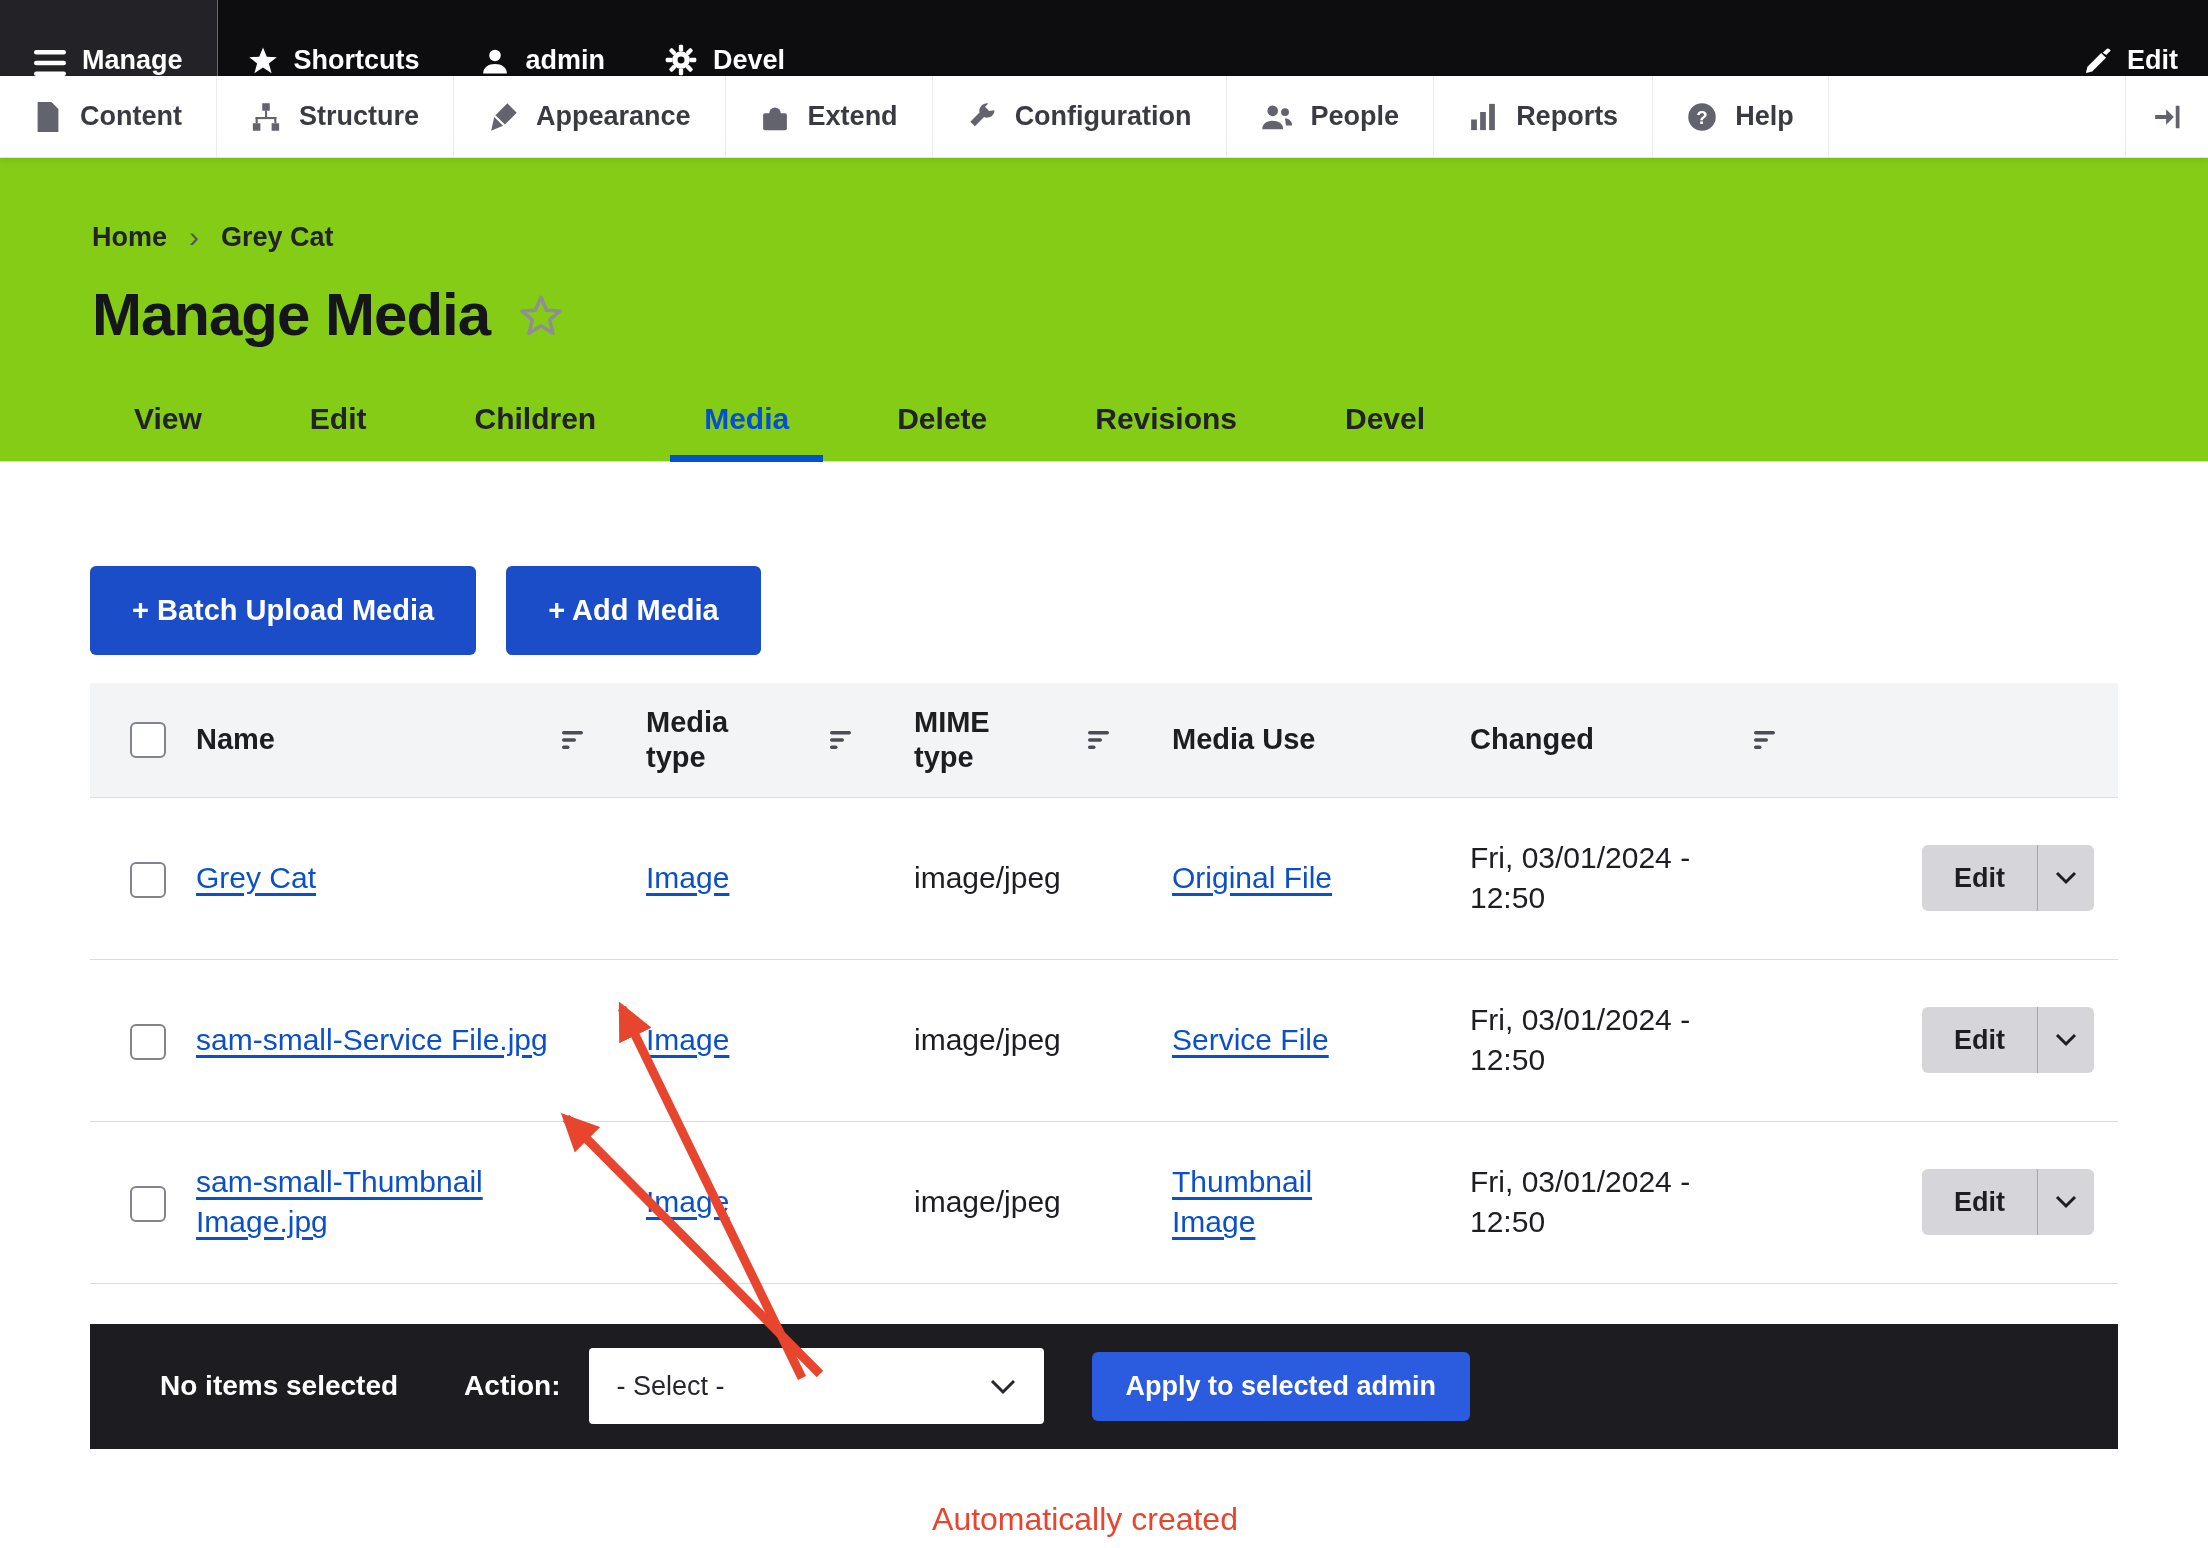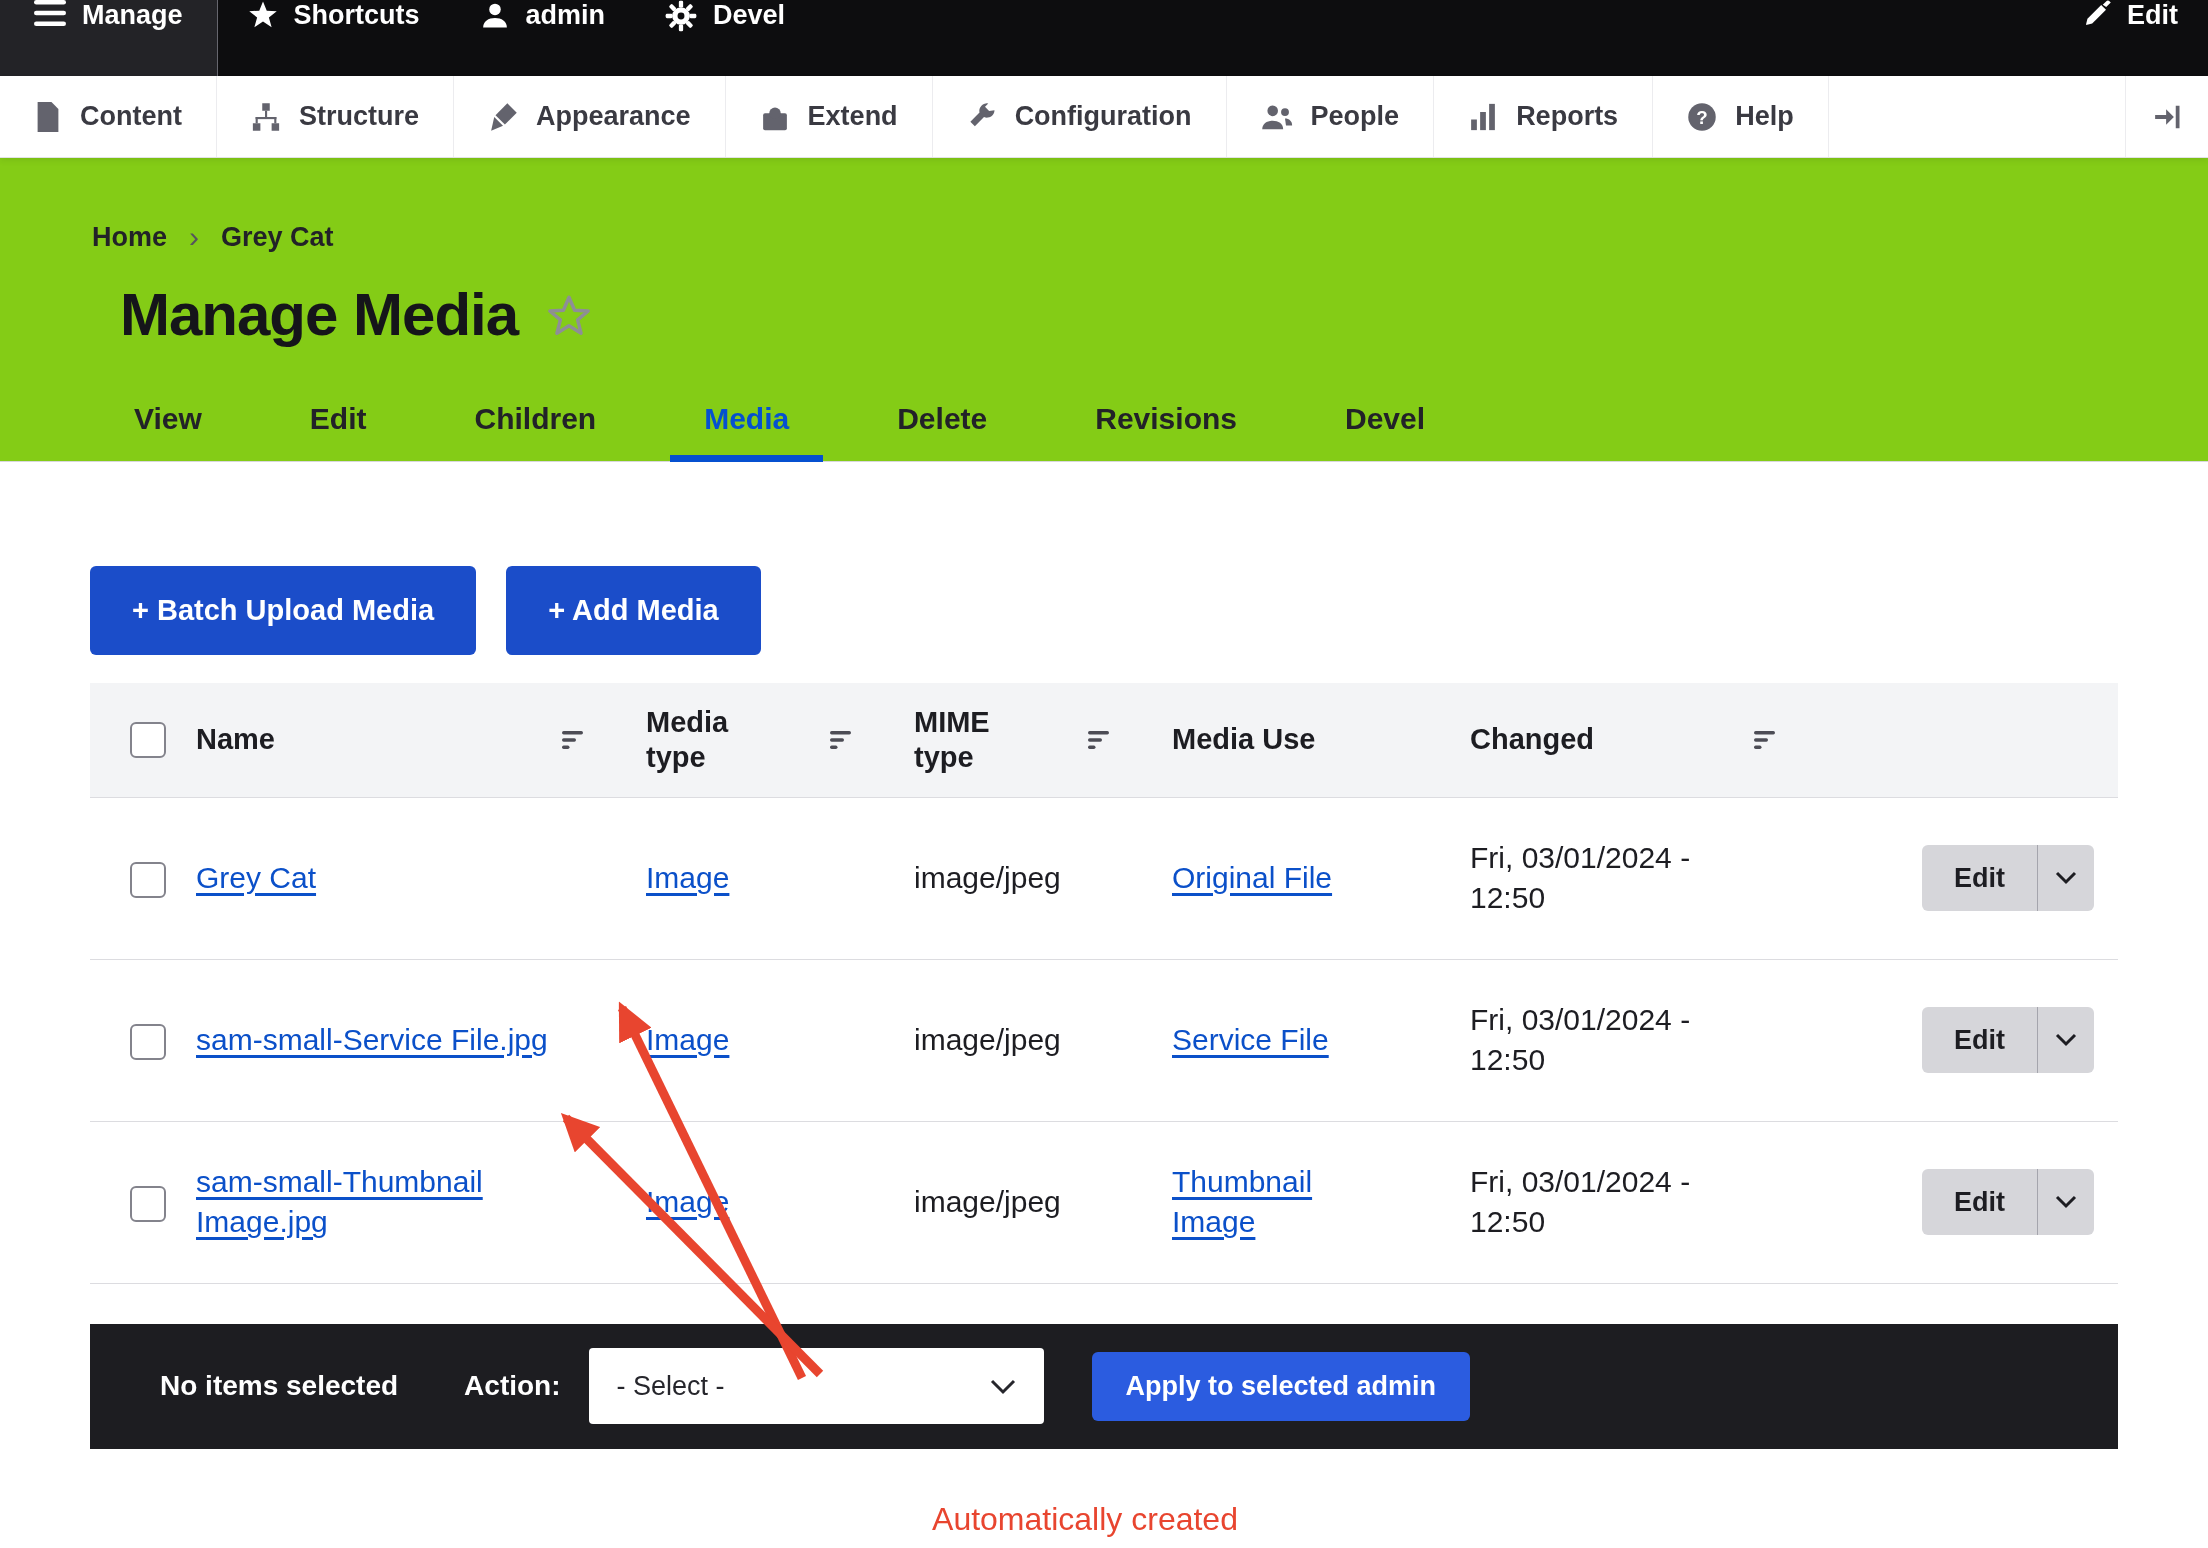--- a/index.html
+++ b/index.html
@@ -2,38 +2,38 @@
 <html><head>
 <meta charset="utf-8">
 <style>
   * { margin:0; padding:0; box-sizing:border-box; }
   body { font-family:"Liberation Sans", sans-serif; background:#ffffff; }
   .page { position:relative; width:2208px; height:1548px; background:#ffffff; overflow:hidden; }
 
   
   .admin-bar { height:76px; background:#0d0d0f; display:flex; justify-content:space-between; align-items:stretch; color:#fff; }
   .admin-bar-left { display:flex; align-items:stretch; }
-  .admin-item { display:flex; align-items:flex-start; gap:16px; padding:0 30px; font-size:27px; font-weight:700; cursor:pointer; }
+  .admin-item { display:flex; align-items:flex-end; gap:16px; padding:0 30px; font-size:27px; font-weight:700; cursor:pointer; }
   .admin-item.manage { background:#232327; border-right:1px solid #66666e; padding:0 34px; }
   .admin-item .icon svg { display:block; }
   .admin-bar-right { display:flex; align-items:stretch; }
 
   
   .menu-bar { height:82px; background:#ffffff; display:flex; align-items:stretch; border-bottom:1px solid #e2e2e6; box-shadow:0 3px 6px rgba(0,0,0,.07); position:relative; z-index:3; }
   .menu-item { display:flex; align-items:center; gap:18px; padding:0 34px; font-size:27px; font-weight:700; color:#3a3a42; border-right:1px solid #ececef; cursor:pointer; }
   .menu-item .icon svg { display:block; }
   .menu-spacer { flex:1; }
   .collapse-btn { display:flex; align-items:center; padding:0 26px; border-left:1px solid #ececef; cursor:pointer; }
 
   
   .page-header { background:#84cc16; padding-top:62px; }
   .breadcrumb { padding:0 92px; font-size:27px; font-weight:700; color:#222228; display:flex; align-items:center; gap:22px; }
   .breadcrumb .sep { color:#55555c; font-weight:400; font-size:30px; }
   .breadcrumb a { color:#222228; text-decoration:none; cursor:pointer; }
-  .page-title-row { padding:0 120px; margin-top:26px; display:flex; align-items:center; gap:28px; }
+  .page-title-row { padding:0 92px; margin-top:26px; display:flex; align-items:center; gap:28px; }
   .page-title { font-size:60px; font-weight:800; color:#15151a; letter-spacing:-1px; line-height:70px; }
   .fav-star { margin-top:6px; cursor:pointer; }
   .tabs { margin-top:40px; padding:0 100px; display:flex; gap:40px; border-bottom:1px solid #d8d8dc; }
   .tab { padding:12px 34px 26px; font-size:30px; font-weight:700; color:#222228; cursor:pointer; margin-bottom:-1px; }
   .tab.active { color:#0550d0; border-bottom:7px solid #0550d0; padding-bottom:19px; }
 
   
   .main { padding:0 90px; background:#ffffff; }
   .action-buttons { margin-top:104px; display:flex; gap:30px; }
   .btn-primary { background:#1b4dc9; color:#ffffff; font-size:29px; font-weight:700; padding:28px 42px; border-radius:6px; border:none; cursor:pointer; font-family:Liberation Sans, sans-serif; }

